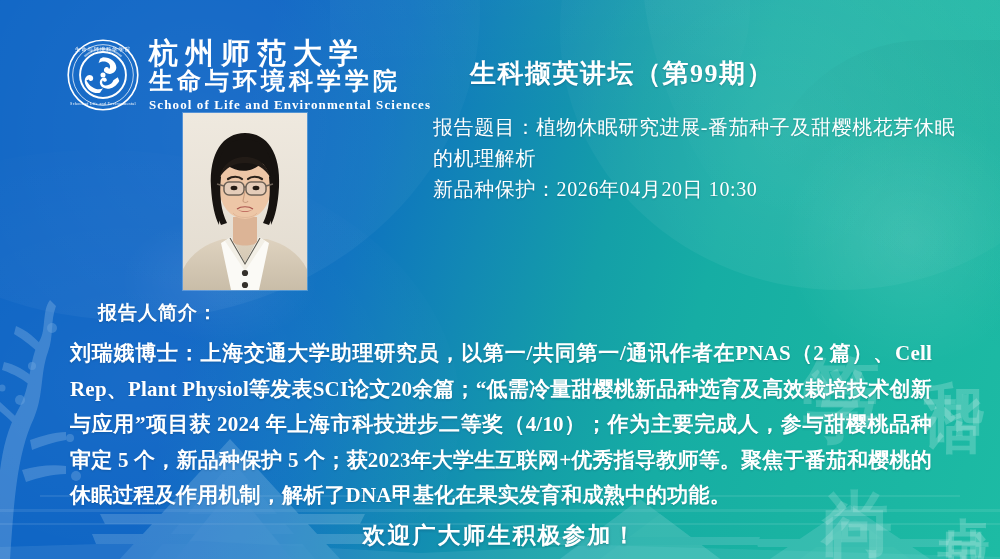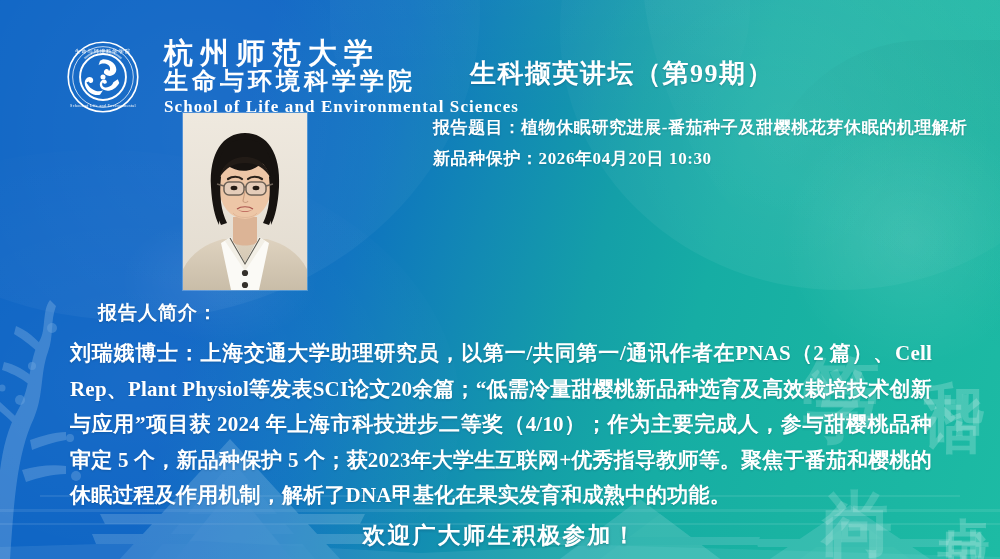--- a/index.html
+++ b/index.html
@@ -79,36 +79,36 @@
     writing-mode:vertical-rl;
     letter-spacing:12px;
   }
   #wm-duxue { right:120px; top:292px; font-size:78px; }
   #wm-shangxing { right:108px; top:432px; font-size:70px; }
   #wm-hexie { right:16px; top:330px; font-size:62px; color:rgba(255,255,255,.20); }
   #wm-zhuoyue { right:8px; top:470px; font-size:58px; color:rgba(255,255,255,.20); }
 
   
   #logo-block {
-    position:absolute; left:66px; top:38px; display:flex; align-items:center; gap:24px;
+    position:absolute; left:66px; top:38px; display:flex; align-items:center; gap:9px;
   }
   #logo-emblem { width:74px; height:74px; flex:0 0 74px; }
   #logo-text { display:flex; flex-direction:column; justify-content:center; }
   #logo-cn1 {
     font-size:29px; font-weight:bold; color:#fff; letter-spacing:7px;
     line-height:1.05; white-space:nowrap;
     font-family:"Liberation Serif","DejaVu Serif",serif;
   }
   #logo-cn2 {
     font-size:24px; font-weight:bold; color:#fff; letter-spacing:4px;
     line-height:1.1; white-space:nowrap;
     font-family:"Liberation Serif","DejaVu Serif",serif;
   }
   #logo-en {
-    font-size:17px; font-weight:bold; color:#fff; letter-spacing:1.1px;
+    font-size:13px; font-weight:bold; color:#fff; letter-spacing:1.1px;
     white-space:nowrap; margin-top:2px;
     font-family:"Liberation Serif","DejaVu Serif",serif;
   }
 
   
   #portrait-frame {
     position:absolute; left:183px; top:113px; width:124px; height:177px;
     overflow:hidden; background:#e9e3d8;
     box-shadow:0 0 0 1px rgba(255,255,255,.25);
   }
@@ -117,21 +117,21 @@
   
   #title {
     position:absolute; left:470px; top:56px; width:470px;
     font-size:26px; font-weight:bold; color:#fff;
     letter-spacing:1.5px; white-space:nowrap;
     font-family:"Liberation Serif","DejaVu Serif",serif;
     text-shadow:0 1px 2px rgba(0,40,70,.25);
   }
   #info-block {
     position:absolute; left:433px; top:112px; width:540px;
-    color:#fff; font-size:17px; font-weight:bold; line-height:31px;
+    color:#fff; font-size:20px; font-weight:normal; line-height:31px;
     letter-spacing:.6px;
     font-family:"Liberation Serif","DejaVu Serif",serif;
     text-shadow:0 1px 2px rgba(0,40,70,.22);
   }
   .info-line { white-space:normal; }
   #info-speaker-label { letter-spacing:6px; }
 
   
   #bio-head {
     position:absolute; left:78px; top:300px;

